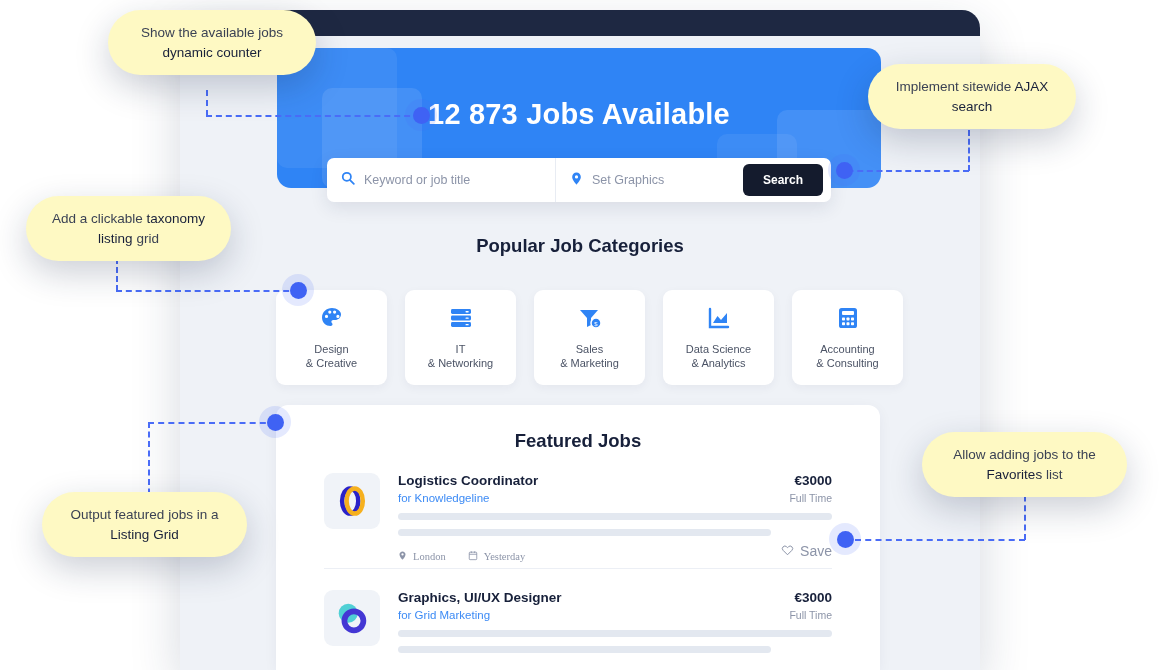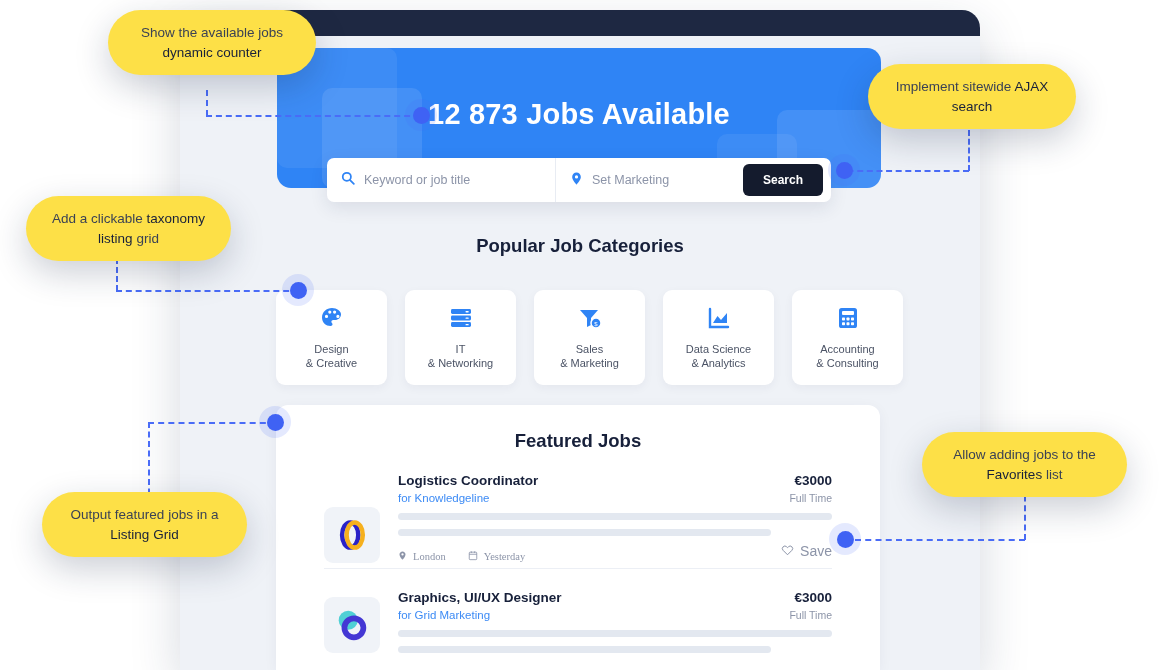--- a/index.html
+++ b/index.html
@@ -97,21 +97,21 @@
   .cat-label { text-align: center; color: #4b5365; font-size: 11px; line-height: 1.25; }
 
   
   .jobs-panel {
     position: absolute; left: 96px; top: 395px;
     width: 604px; height: 265px;
     background: #ffffff; border-radius: 12px 12px 0 0;
     box-shadow: 0 3px 14px rgba(30,42,80,.05);
   }
   #jobs-title { top: 25px; }
-  .job-row { position: absolute; left: 48px; width: 508px; display: flex; gap: 18px; align-items: flex-end; }
+  .job-row { position: absolute; left: 48px; width: 508px; display: flex; gap: 18px; }
   .job-row.r1 { top: 68px; }
   .job-row.r2 { top: 185px; }
   .job-logo {
     width: 56px; height: 56px; border-radius: 9px; background: #f0f3f8;
     display: flex; align-items: center; justify-content: center; flex: 0 0 auto;
   }
   .job-body { flex: 1; position: relative; }
   .job-title { color: #17203a; font-size: 13.5px; font-weight: bold; }
   .job-company { color: #3d8bf5; font-size: 11.5px; margin-top: 4px; }
   .skel { height: 7px; border-radius: 4px; background: #e3e8f0; margin-top: 9px; }
@@ -133,21 +133,21 @@
   .conn { position: absolute; }
   .conn.h { height: 0; border-top: 2px dashed #4a6cf7; }
   .conn.v { width: 0; border-left: 2px dashed #4a6cf7; }
 
   .dot { position: absolute; width: 32px; height: 32px; border-radius: 50%;
          background: rgba(74,108,247,.15); display: flex; align-items: center; justify-content: center; }
   .dot::after { content: ""; width: 17px; height: 17px; border-radius: 50%; background: #3f62f4; }
 
   
   .bubble {
-    position: absolute; background: #fde047; border-radius: 40px;
+    position: absolute; background: #fef9c3; border-radius: 40px;
     box-shadow: 0 12px 34px rgba(25,35,70,.22);
     padding: 13px 24px; text-align: center;
     color: #3b4254; font-size: 13.5px; line-height: 1.45;
   }
   .bubble b { color: #18203a; font-weight: normal; }
   #b-counter  { left: 108px; top: 10px;  width: 208px; }
   #b-ajax     { left: 868px; top: 64px;  width: 208px; }
   #b-taxonomy { left: 26px;  top: 196px; width: 205px; }
   #b-listing  { left: 42px;  top: 492px; width: 205px; }
   #b-favorites{ left: 922px; top: 432px; width: 205px; }
@@ -185,21 +185,21 @@
           </svg>
         </span>
         <span class="sb-text">Keyword or job title</span>
       </div>
       <div class="sb-field location">
         <span>
           <svg width="13" height="15" viewBox="0 0 24 24" fill="#2f84f5">
             <path d="M12 1C7.6 1 4 4.6 4 9c0 6 8 14 8 14s8-8 8-14c0-4.4-3.6-8-8-8zm0 11a3 3 0 110-6 3 3 0 010 6z"></path>
           </svg>
         </span>
-        <span class="sb-text">Set Marketing</span>
+        <span class="sb-text">Set Graphics</span>
       </div>
       <button class="sb-btn">Search</button>
     </div>
 
     <div class="section-title" id="cat-title">Popular Job Categories</div>
 
     <div class="cat-grid">
 
       <div class="cat-card">
         <span class="cat-ico">

